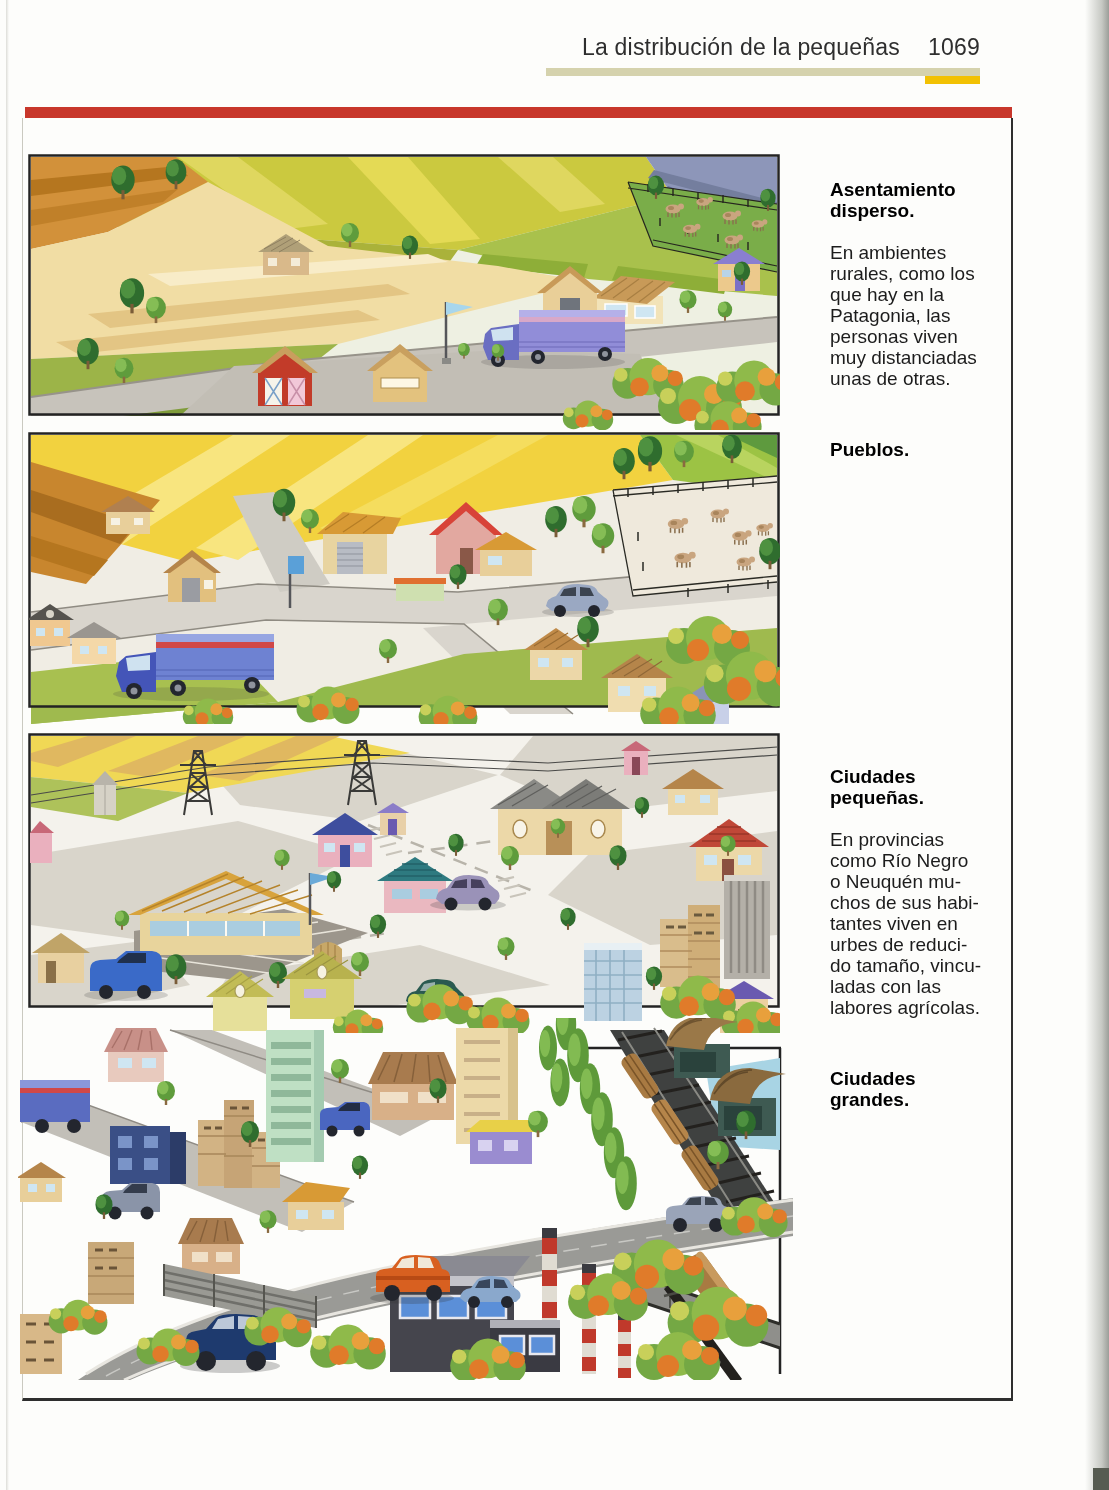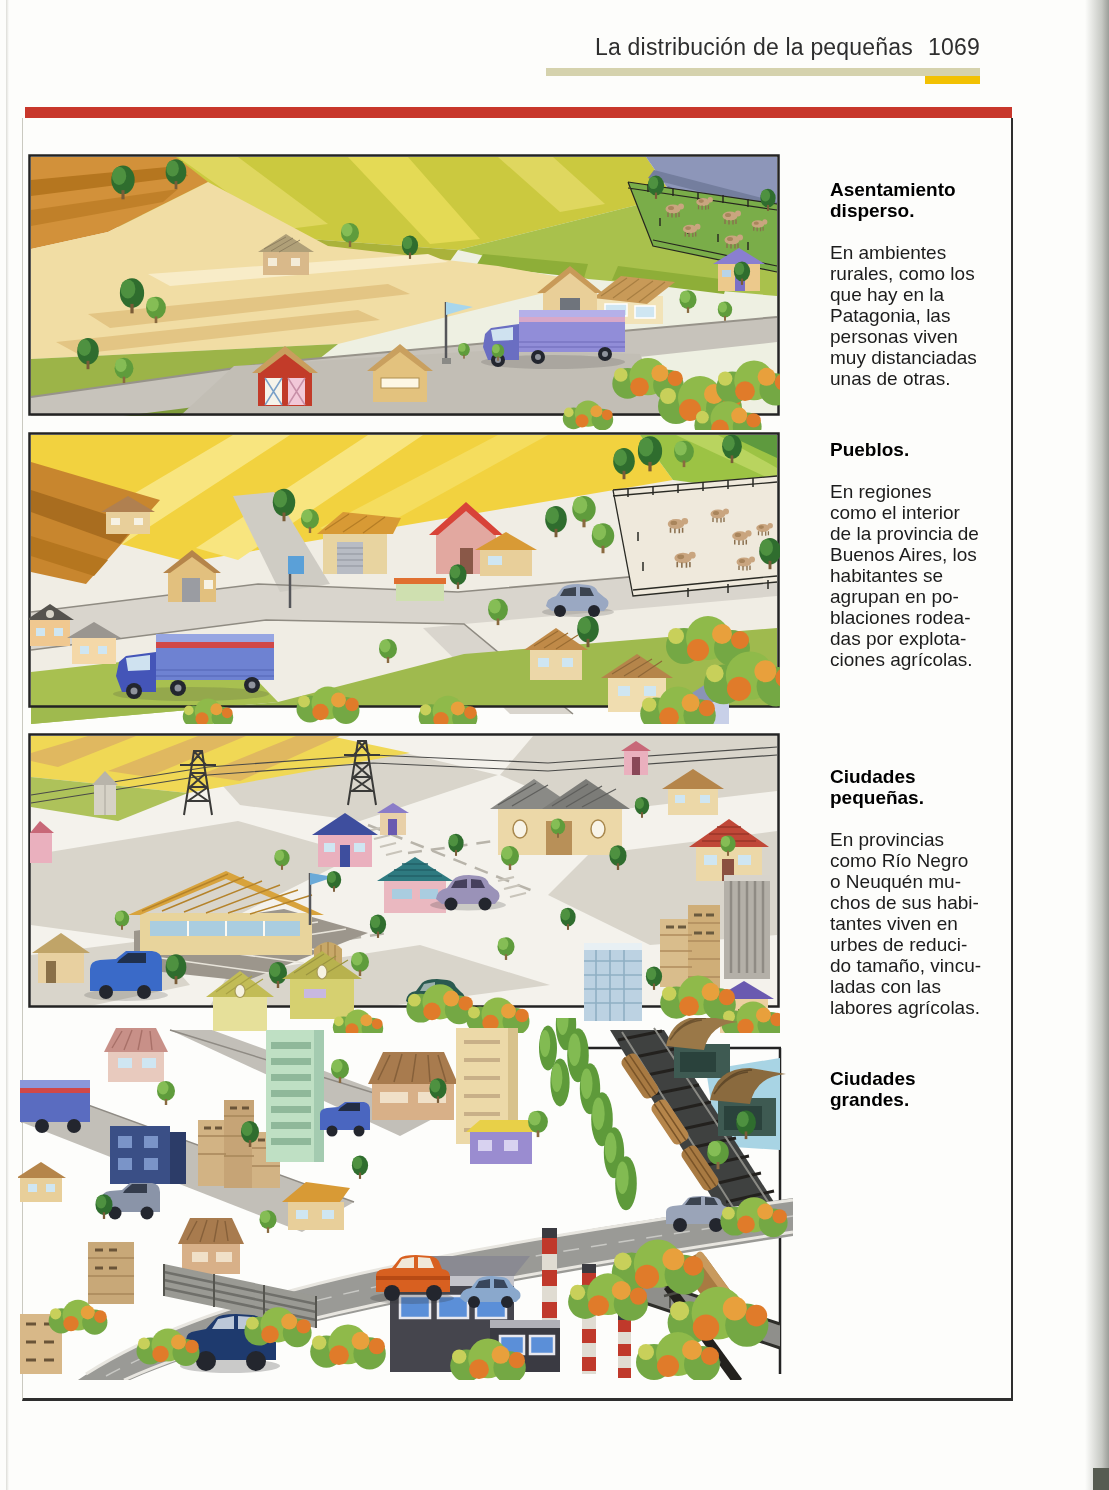--- a/index.html
+++ b/index.html
@@ -5,21 +5,21 @@
   html,body{margin:0;padding:0;background:#d8d8d4;}
   .page{position:relative;width:1109px;height:1490px;background:#fdfdfb;overflow:hidden;
         font-family:"Liberation Sans", sans-serif;}
   .edge-left{position:absolute;left:6px;top:0;width:3px;height:100%;
              background:linear-gradient(to right, rgba(160,160,150,.35), rgba(160,160,150,0));}
   .edge-right{position:absolute;right:0;top:0;width:24px;height:100%;
              background:linear-gradient(to right, rgba(0,0,0,0), rgba(110,115,105,.38) 70%, rgba(75,80,72,.55));}
   .edge-corner{position:absolute;right:0;bottom:0;width:16px;height:22px;background:#575c52;}
   .header{position:absolute;top:34px;left:0;width:980px;text-align:right;
           font-size:23px;color:#2e2e2e;letter-spacing:.2px;}
-  .header .pgnum{margin-left:15px;}
+  .header .pgnum{margin-left:28px;}
   .bar{position:absolute;}
   .bar.olive{left:546px;top:68px;width:434px;height:8px;}
   .bar.yellow{left:925px;top:76px;width:55px;height:8px;}
   .bar.red{left:25px;top:107px;width:987px;height:11px;}
   .frame{position:absolute;left:22px;top:118px;width:988px;height:1280px;
          border-right:2px solid #2e2e2e;border-bottom:3px solid #2e2e2e;border-left:1px solid #cac9c0;}
   .panel{position:absolute;}
   .panel svg{display:block;}
   .caption{position:absolute;left:830px;width:165px;color:#1c1c1c;
            font-size:19px;line-height:21px;white-space:pre-line;}
@@ -365,29 +365,20 @@
       <use href="#bushA" transform="translate(722,248) scale(2.2)"></use>
       <use href="#bushA" transform="translate(650,278) scale(1.8)"></use>
       <use href="#bushA" transform="translate(300,274) scale(1.5)"></use>
       <use href="#bushA" transform="translate(420,282) scale(1.4)"></use>
       <use href="#bushA" transform="translate(180,282) scale(1.2)"></use>
     </g>
   </svg>
   </div>
   <div class="caption" style="top:418px">
     <div class="cap-h">Pueblos.</div>
-    <div class="cap-b">En regiones
-como el interior
-de la provincia de
-Buenos Aires, los
-habitantes se
-agrupan en po-
-blaciones rodea-
-das por explota-
-ciones agrícolas.</div>
   </div>
 
   <div class="panel" style="left:28px;top:733px">
   <svg width="752" height="300" viewBox="0 0 752 300">
     <rect x="3" y="3" width="746" height="270" fill="#f4f2ec"></rect>
     <g>
       <polygon points="3,122 210,88 330,122 150,212 3,192" fill="#d9d5cb"></polygon>
       <polygon points="185,42 360,16 470,42 332,88 212,72" fill="#d9d5cb"></polygon>
       <polygon points="505,3 749,3 749,58 562,80 472,42" fill="#d9d5cb"></polygon>
       <polygon points="560,122 749,98 749,202 622,212 520,162" fill="#d9d5cb"></polygon>

